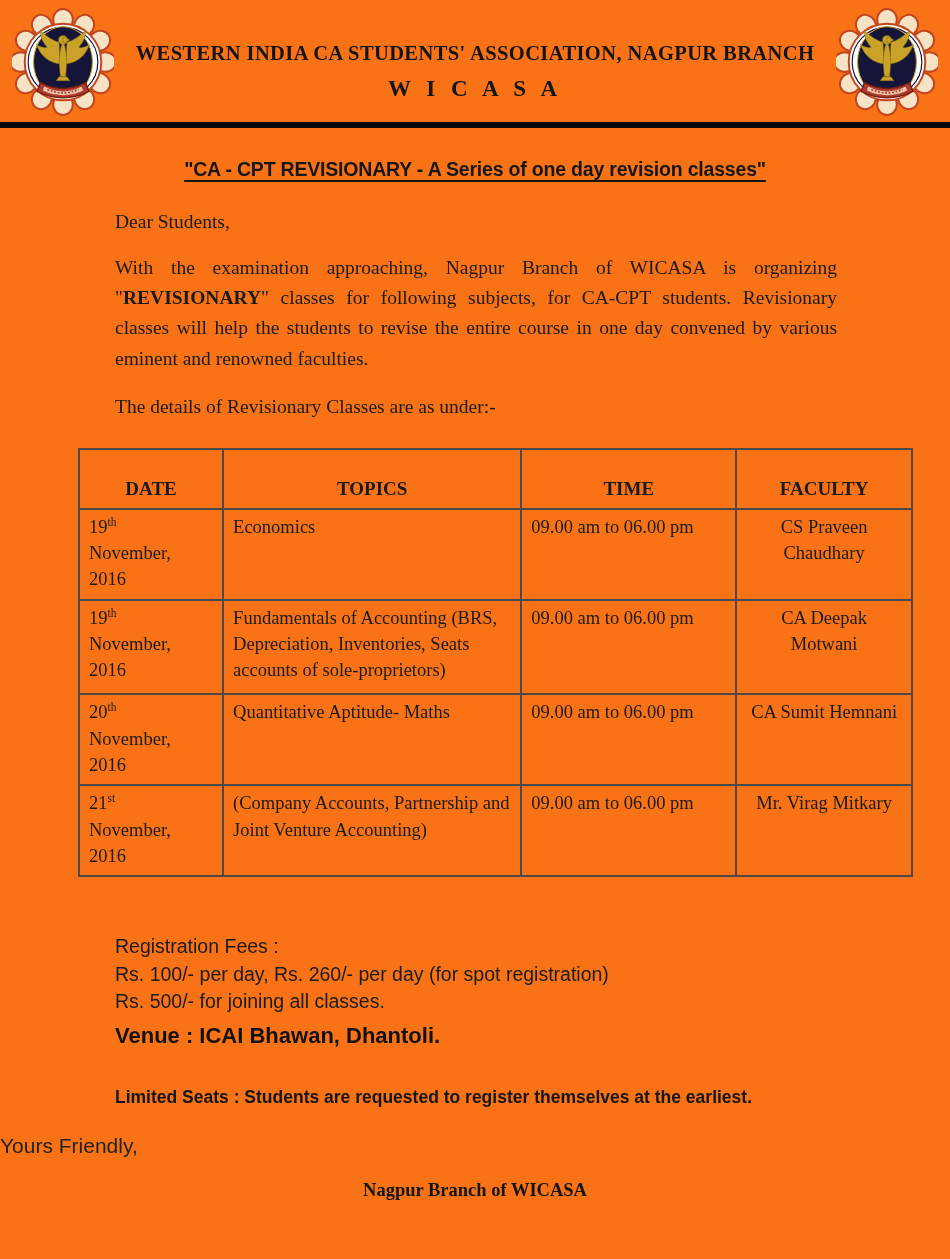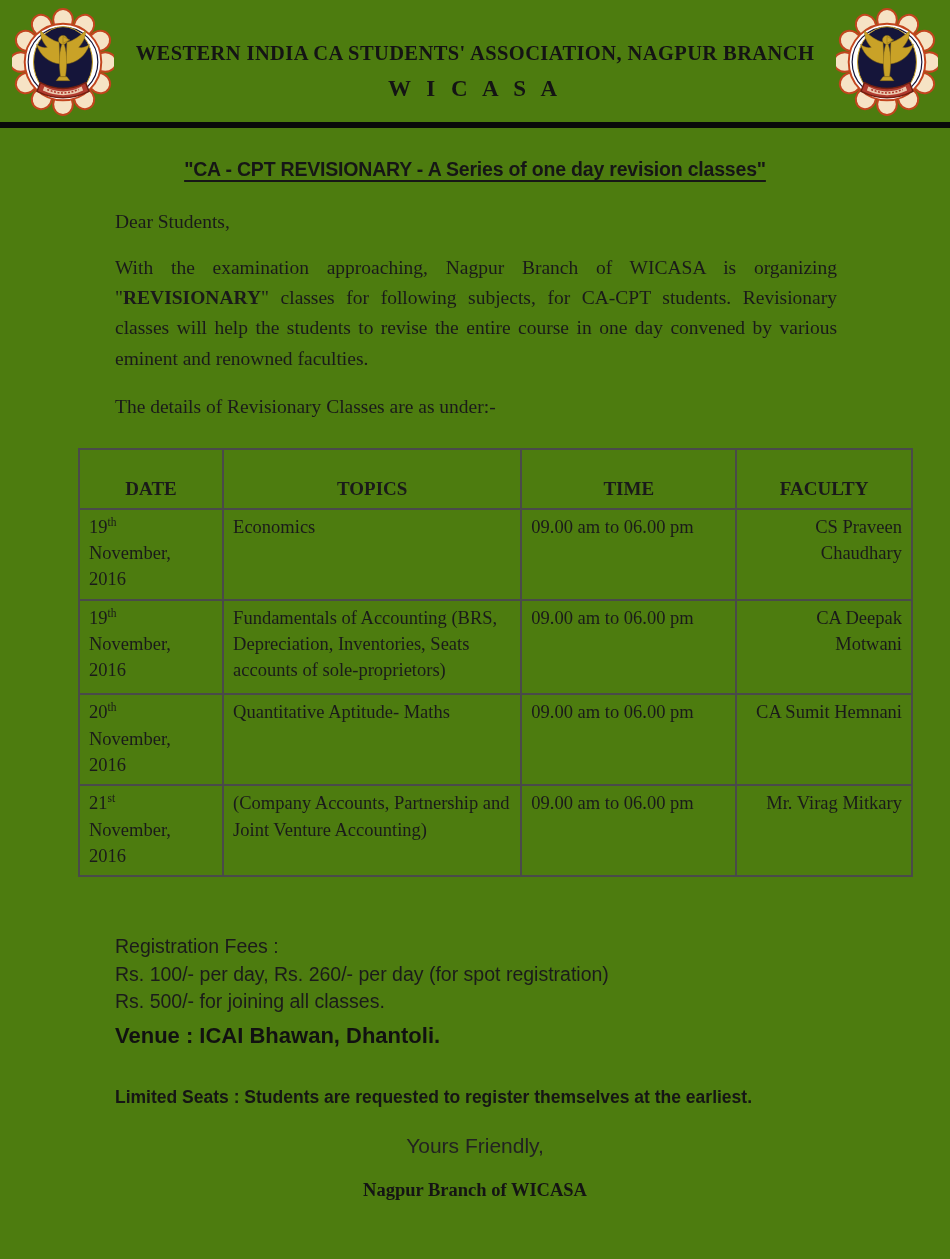--- a/index.html
+++ b/index.html
@@ -2,21 +2,21 @@
 <html><head>
 <meta charset="utf-8">
 <style>
   * { box-sizing: border-box; margin: 0; padding: 0; }
   html, body { background: #ffffff; }
   .page {
     position: relative;
     width: 950px;
     min-height: 1259px;
     margin: 0 auto;
-    background: #4d7c0f;
+    background: #f97316;
     color: #1a1a1a;
     font-family: "Liberation Serif", serif;
     overflow: hidden;
   }
 
   
   .header {
     display: flex;
     align-items: flex-start;
     justify-content: space-between;
@@ -93,21 +93,21 @@
     font-weight: bold;
     text-align: center;
     padding: 26px 6px 5px 6px;
     font-size: 19px;
   }
   .schedule-table td { padding: 4px 9px 6px 9px; }
   .col-date    { width: 17.3%; }
   .col-topics  { width: 35.8%; }
   .col-time    { width: 25.8%; }
   .col-faculty { width: 21.1%; }
-  td.cell-faculty { text-align: right; }
+  td.cell-faculty { text-align: center; }
   td.cell-date .date-line { display: block; }
   sup { font-size: 0.62em; vertical-align: super; line-height: 0; }
   .row-pad td { padding-bottom: 10px; }
 
   
   .fees {
     margin: 56px 115px 0 115px;
     font-family: "Liberation Sans", sans-serif;
     font-size: 19.5px;
     line-height: 1.42;
@@ -123,21 +123,20 @@
   .limited-seats {
     margin: 36px 115px 0 115px;
     font-family: "Liberation Sans", sans-serif;
     font-weight: bold;
     font-size: 17.5px;
     color: #151515;
   }
 
   .yours {
     margin: 26px 0 0 0;
-    text-align: center;
     font-family: "Liberation Sans", sans-serif;
     font-size: 21px;
     color: #222222;
   }
   .signature {
     margin: 22px 0 0 0;
     text-align: center;
     font-family: "Liberation Serif", serif;
     font-weight: bold;
     font-size: 18.5px;

